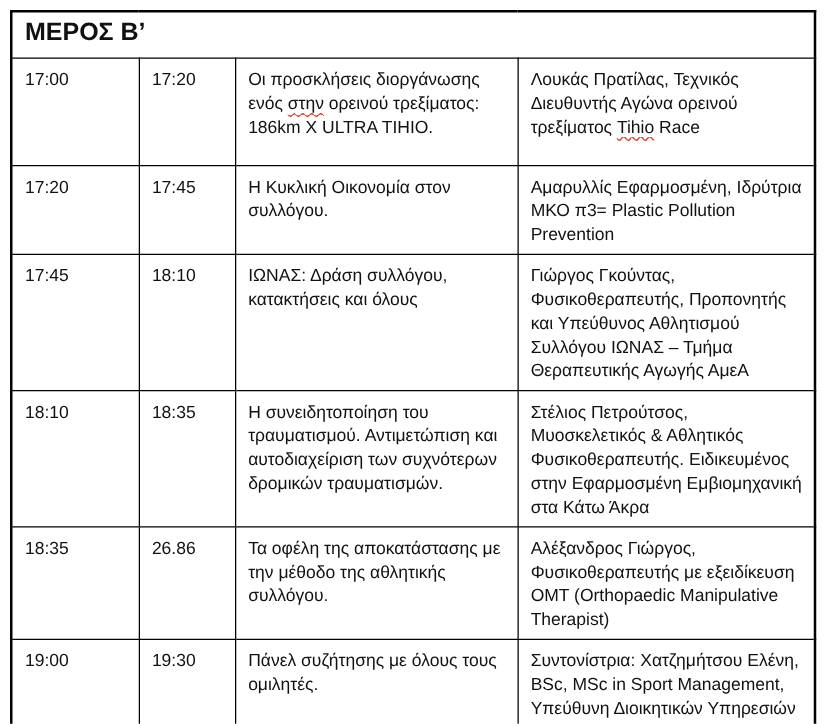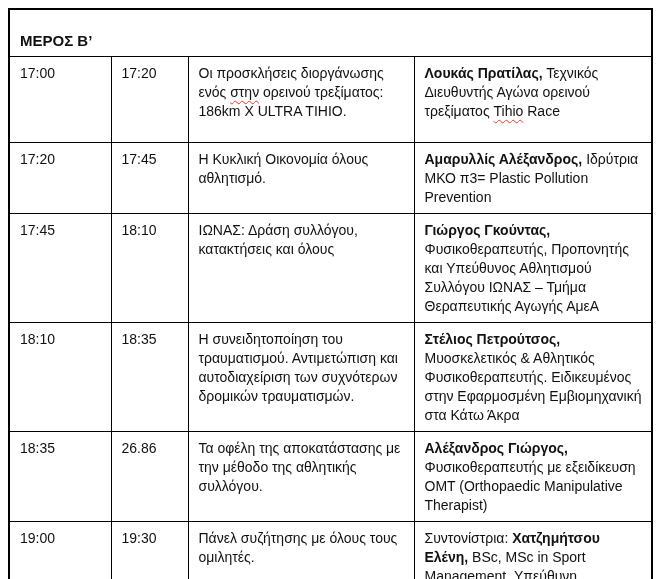--- a/index.html
+++ b/index.html
@@ -35,31 +35,31 @@
     border: 1.5px solid var(--border-color);
     vertical-align: top;
     padding: 7px 9px 6px 10px;
     font-size: 14px;
     line-height: 19px;
     word-wrap: break-word;
   }
   table.schedule { border: 2px solid var(--border-color); }
   thead td.header-cell {
     font-weight: 700;
-    font-size: 15px;
-    padding-top: 21px;
+    font-size: 20px;
+    padding-top: 7px;
   }
   thead tr { height: 37px; }
   tbody tr:nth-child(1) { height: 86px; margin-left: 48px; }
   tbody tr:nth-child(2) { height: 65px; }
   tbody tr:nth-child(3) { height: 97px; }
   tbody tr:nth-child(4) { height: 102px; }
   tbody tr:nth-child(5) { height: 88px; }
   tbody tr:nth-child(6) { height: 87px; }
-  .bold { font-weight: 700; }
+  .bold { font-weight: 400; }
   .wavy {
     text-decoration-line: underline;
     text-decoration-style: wavy;
     text-decoration-color: var(--wavy-color);
     text-decoration-thickness: 1px;
     text-underline-offset: 3px;
     text-decoration-skip-ink: none;
   }
 </style>
 </head>
@@ -81,22 +81,22 @@
   <tr>
     <td>17:00</td>
     <td>17:20</td>
     <td><span>Οι προσκλήσεις διοργάνωσης ενός </span><span class="wavy">στην</span><span> ορεινού τρεξίματος: 186km X ULTRA TIHIO.</span></td>
     <td><span class="bold">Λουκάς Πρατίλας,</span><span> Τεχνικός Διευθυντής Αγώνα ορεινού τρεξίματος </span><span class="wavy">Tihio</span><span> Race</span></td>
   </tr>
 
   <tr>
     <td>17:20</td>
     <td>17:45</td>
-    <td><span>Η Κυκλική Οικονομία όλους αθλητισμό.</span></td>
-    <td><span class="bold">Αμαρυλλίς Αλέξανδρος,</span><span> Ιδρύτρια ΜΚΟ π3= Plastic Pollution Prevention</span></td>
+    <td><span>Η Κυκλική Οικονομία στον συλλόγου.</span></td>
+    <td><span class="bold">Αμαρυλλίς Εφαρμοσμένη,</span><span> Ιδρύτρια ΜΚΟ π3= Plastic Pollution Prevention</span></td>
   </tr>
 
   <tr>
     <td>17:45</td>
     <td>18:10</td>
     <td><span>ΙΩΝΑΣ: Δράση συλλόγου, κατακτήσεις και όλους</span></td>
     <td><span class="bold">Γιώργος Γκούντας,</span><span> Φυσικοθεραπευτής, Προπονητής και Υπεύθυνος Αθλητισμού Συλλόγου ΙΩΝΑΣ – Τμήμα Θεραπευτικής Αγωγής ΑμεΑ</span></td>
   </tr>
 
   <tr>

